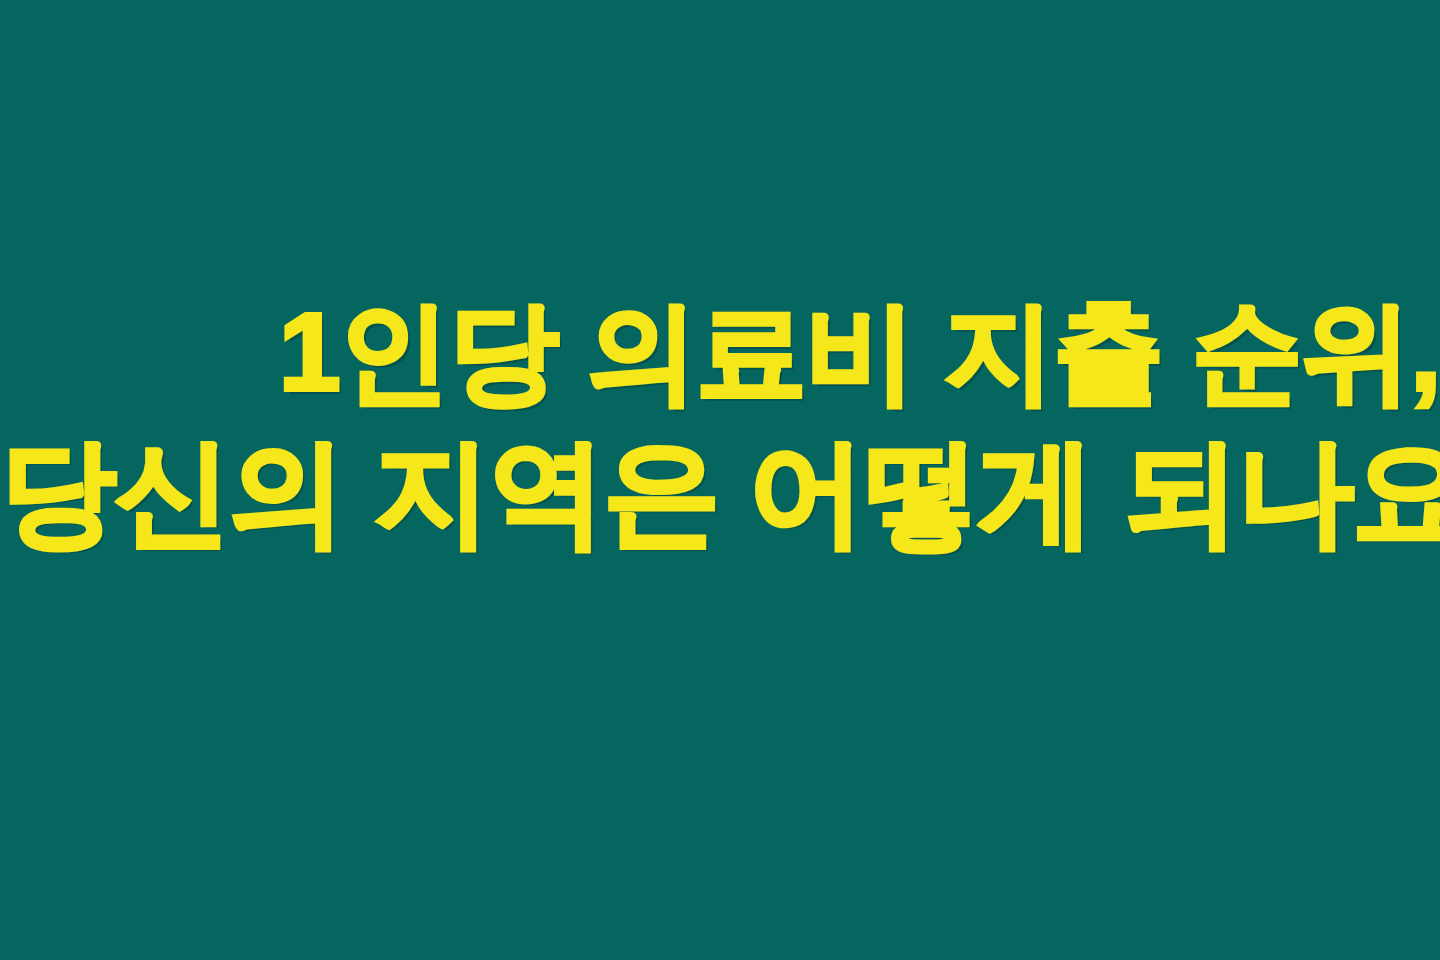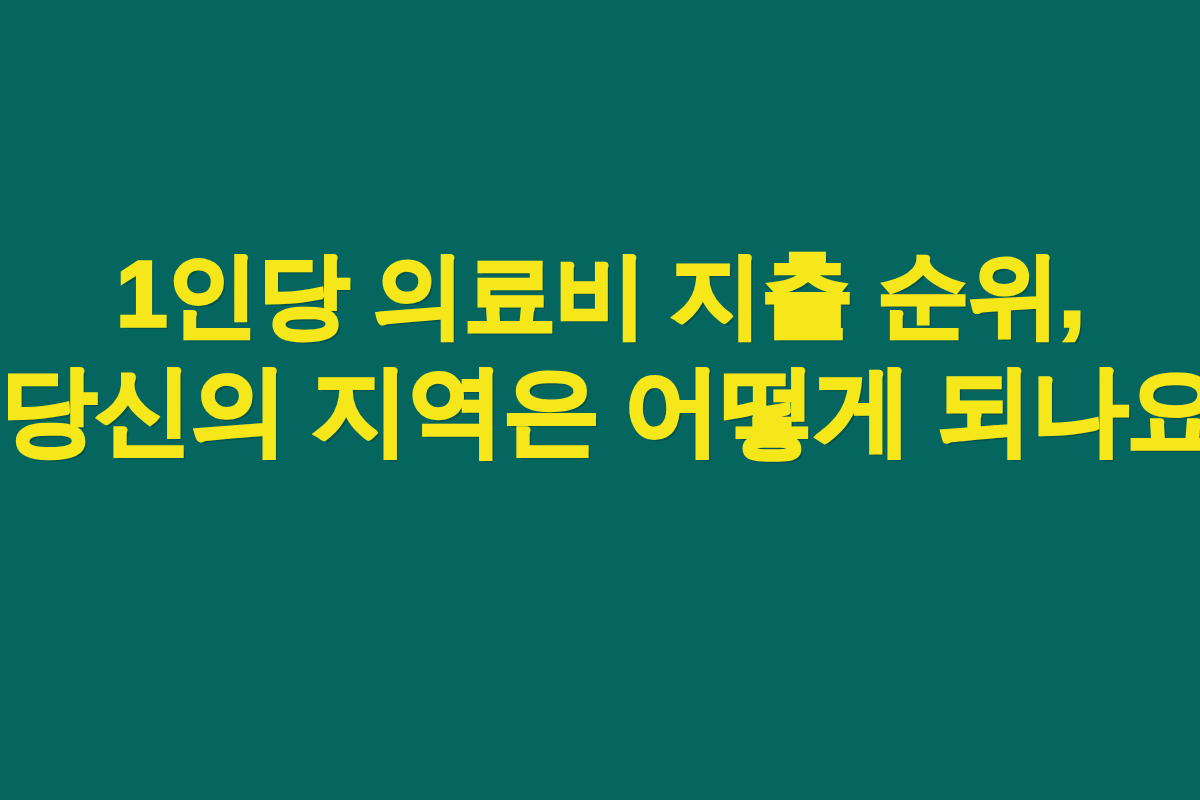--- a/index.html
+++ b/index.html
@@ -57,20 +57,21 @@
     
     -webkit-text-stroke: 3.5px #F5E71A;
     text-shadow:
        2px  2px 0 #04544f,
        3px  3px 0 rgba(3, 66, 62, 0.55);
     user-select: none;
   }
 
   .headline-line--one {
     font-size: 92px;
+    text-align: right;
   }
 
   .headline-line--two {
     font-size: 97px;
     letter-spacing: -1.5px;
   }
 </style>
 </head>
 <body>
 

